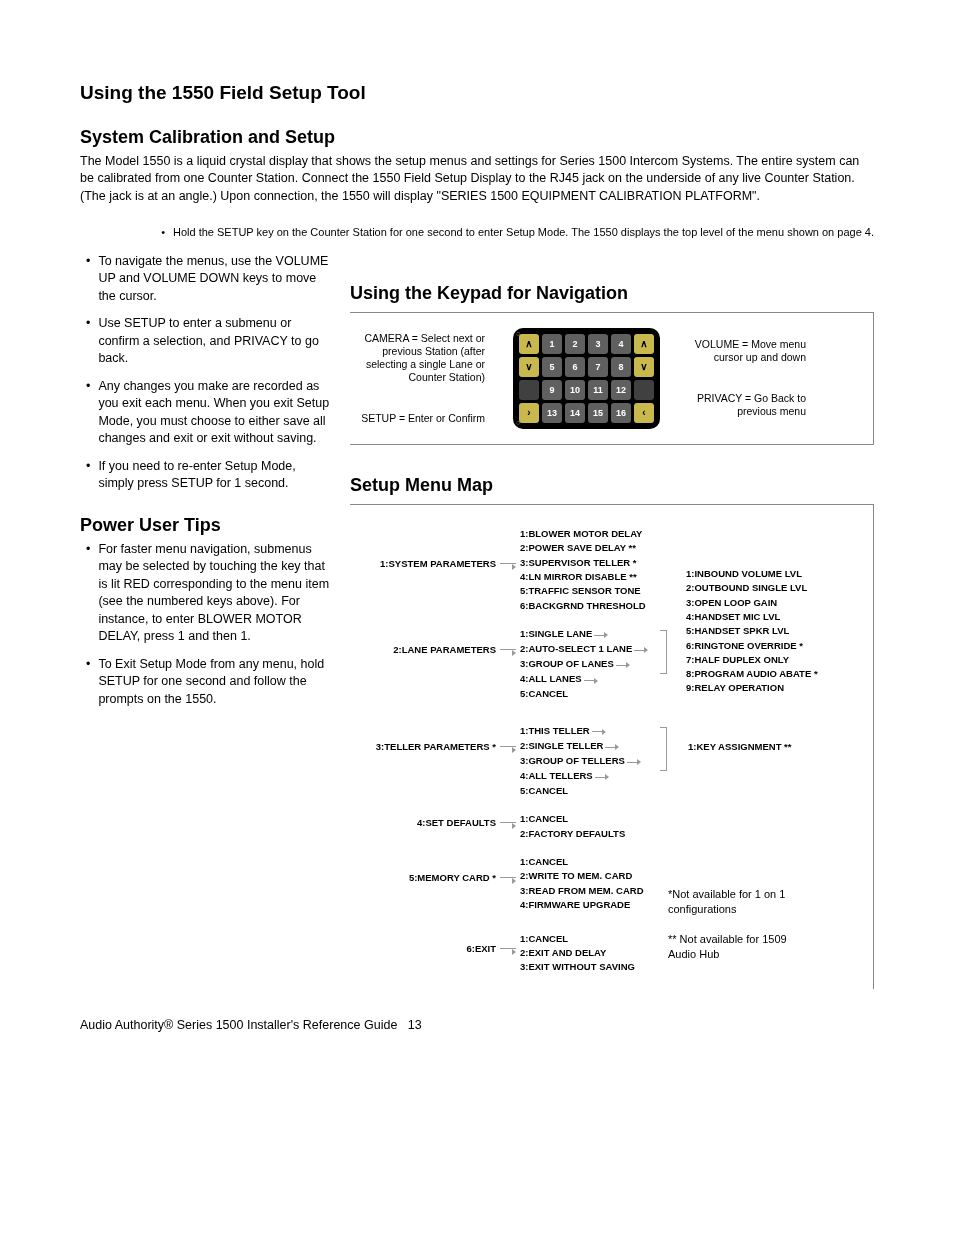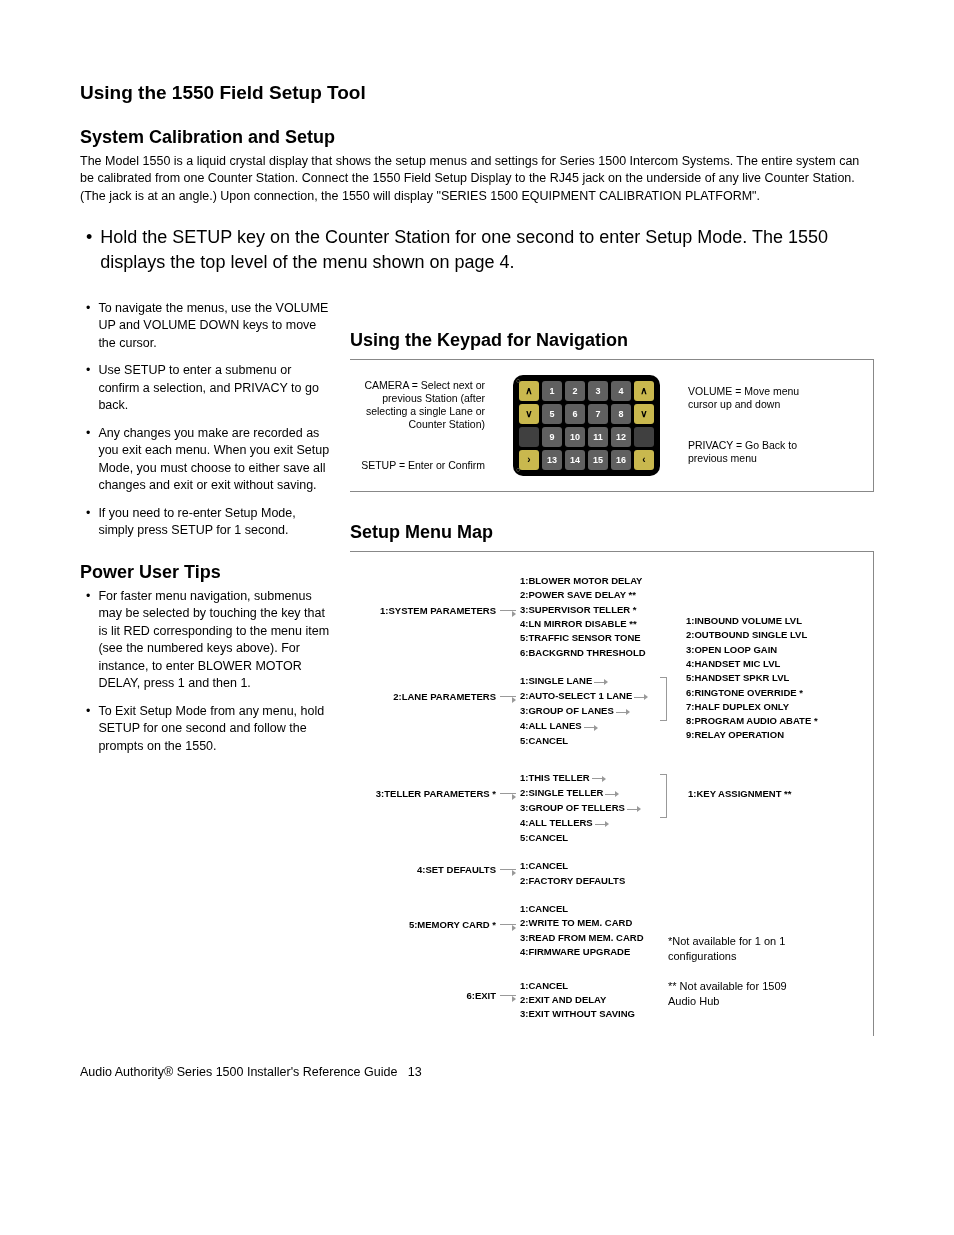--- a/index.html
+++ b/index.html
@@ -23,22 +23,22 @@
     font-weight: 600;
     font-size: 18px;
     margin: 0 0 3px 0;
   }
   .intro {
     font-size: 12.5px;
     margin-bottom: 20px;
   }
   .top-bullet {
     display: flex;
-    font-size: 18px;
-    margin-bottom: 24px;
+    font-size: 11px;
+    margin-bottom: 12px;
     justify-content: flex-end;
   }
   .top-bullet::before {
     content: "•";
     margin-right: 8px;
     margin-left: 6px;
   }
   .cols {
     display: flex;
     gap: 20px;
@@ -77,21 +77,21 @@
     align-items: center;
     gap: 28px;
     font-size: 10.5px;
   }
   .kp-side {
     display: flex;
     flex-direction: column;
     gap: 28px;
   }
   .kp-side.left-side { text-align: right; width: 135px; }
-  .kp-side.right-side { text-align: left; width: 118px; }
+  .kp-side.right-side { text-align: right; width: 118px; }
   .kp-side div { line-height: 1.25; }
   .keypad {
     background: #000;
     border-radius: 10px;
     padding: 6px;
     display: grid;
     grid-template-columns: repeat(6, 20px);
     grid-auto-rows: 20px;
     gap: 3px;
     position: relative;

